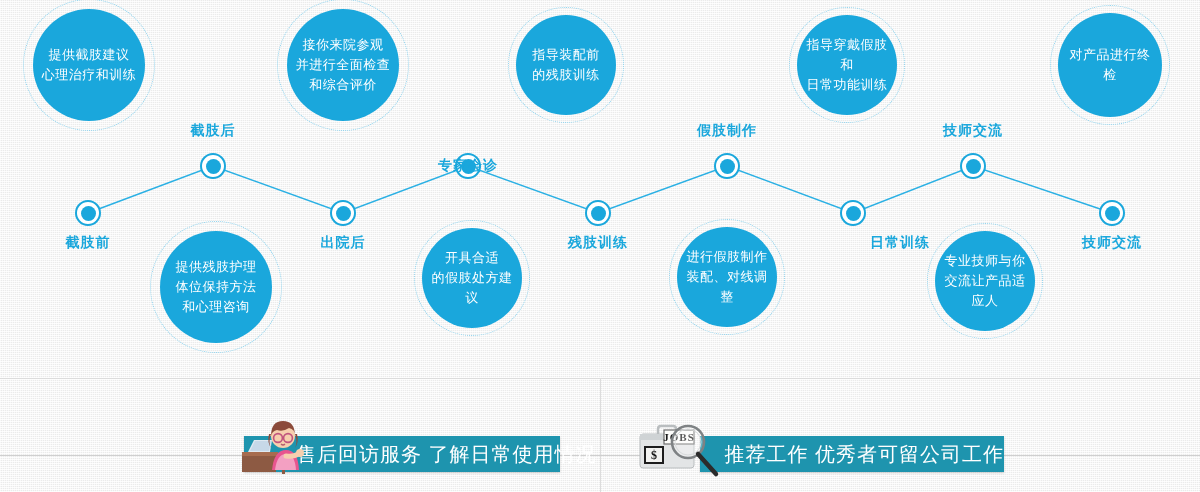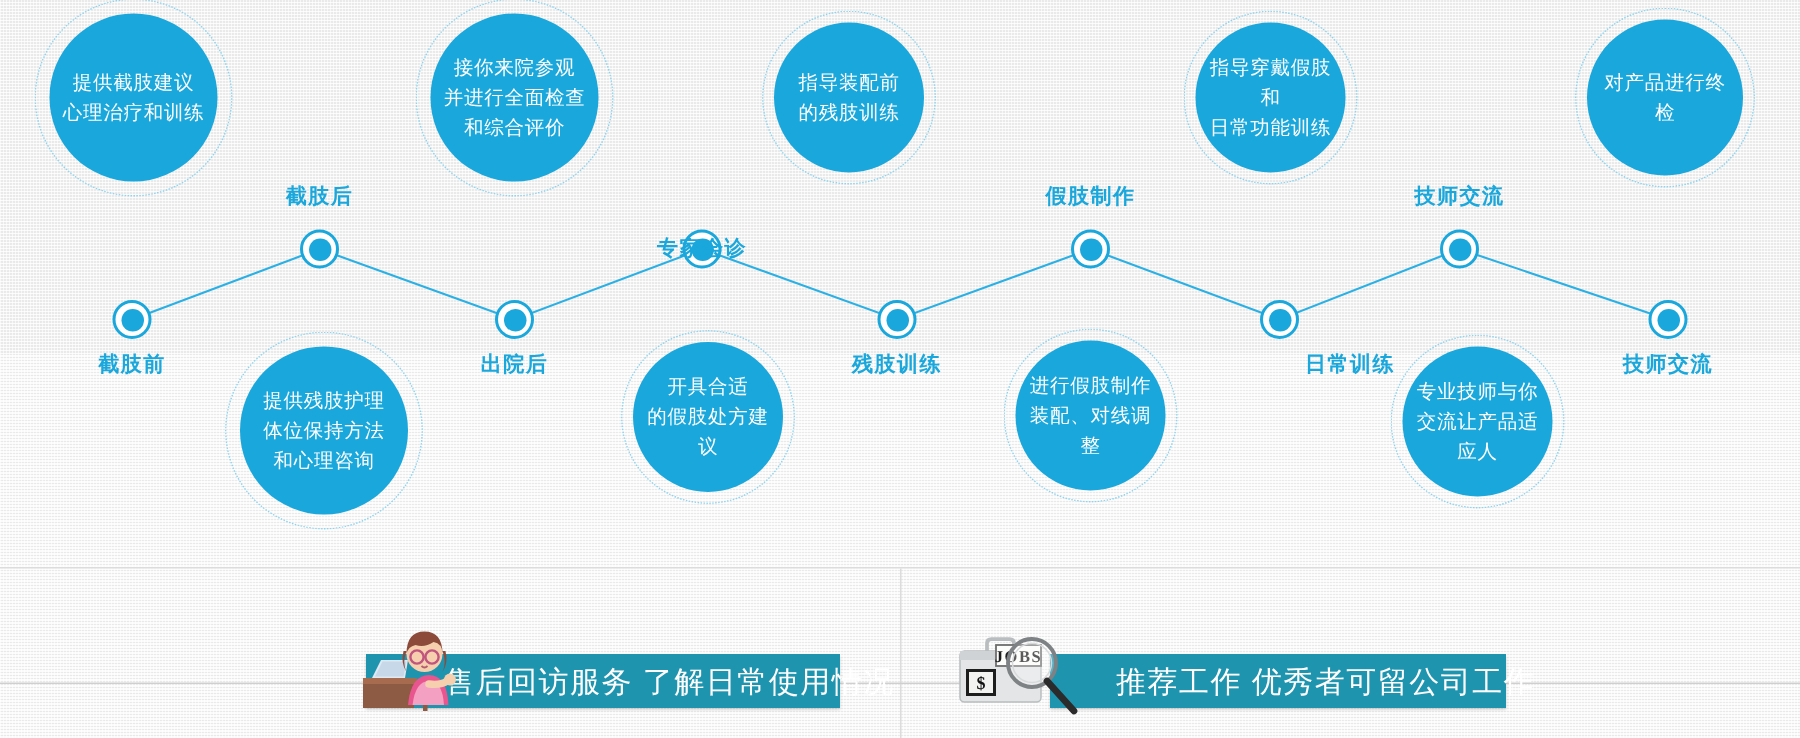--- a/index.html
+++ b/index.html
@@ -208,21 +208,21 @@
 
       <circle cx="40" cy="24" r="4.4" fill="none" stroke="#c0557e" stroke-width="1.6"></circle>
       <circle cx="50" cy="24" r="4.4" fill="none" stroke="#c0557e" stroke-width="1.6"></circle>
       <line x1="44.4" y1="24" x2="45.6" y2="24" stroke="#c0557e" stroke-width="1.6"></line>
 
       <path d="M43 30 q2 2 4 0" stroke="#b35e6e" stroke-width="1.2" fill="none"></path>
     </svg>
   </div>
 
   <div class="banner-wrap">
-    <div class="banner" id="banner-1" style="left: 700px; top: 436px; width: 304px;">
+    <div class="banner" id="banner-1" style="left: 700px; top: 436px; width: 304px; justify-content: flex-end;">
       <span class="blabel" style="margin-left:44px;">推荐工作  优秀者可留公司工作</span>
     </div>
 
     <svg class="bicon" style="left:636px;top:418px;" width="86" height="62" viewBox="0 0 86 62">
 
       <rect x="4" y="16" width="54" height="34" rx="3" fill="#e3e5e6" stroke="#b9bdbf" stroke-width="1"></rect>
       <rect x="4" y="16" width="54" height="6" fill="#cfd3d5"></rect>
 
       <path d="M22 16 v-5 q0-3 3-3 h12 q3 0 3 3 v5" fill="none" stroke="#b9bdbf" stroke-width="2.5"></path>
 

